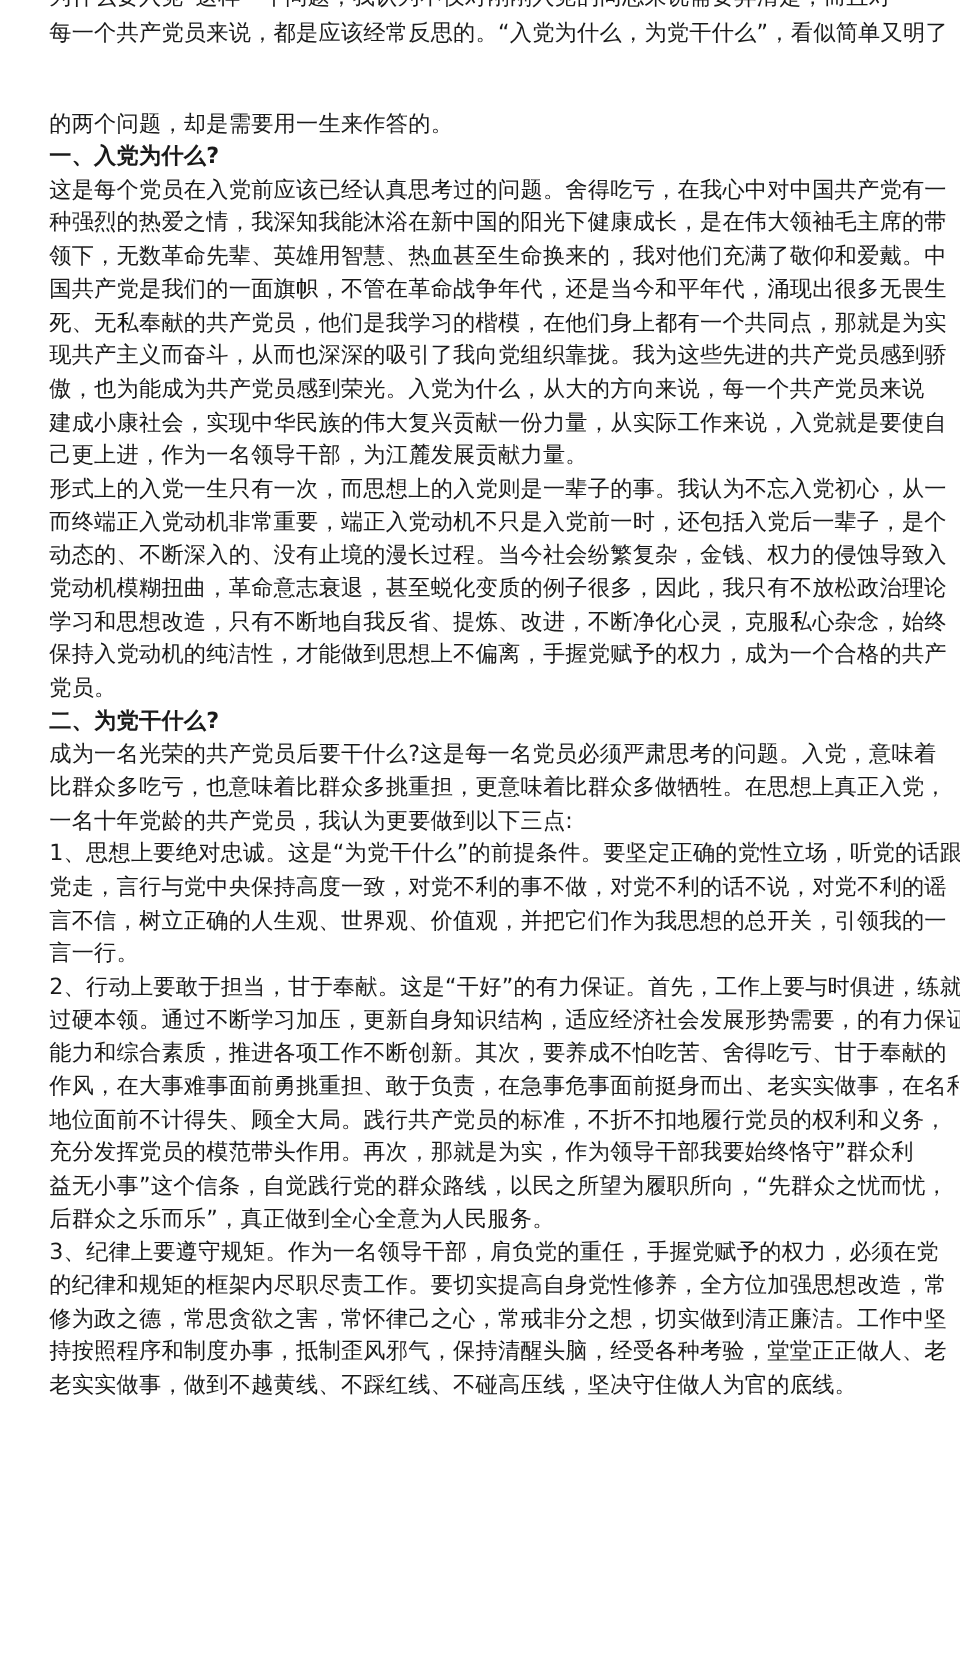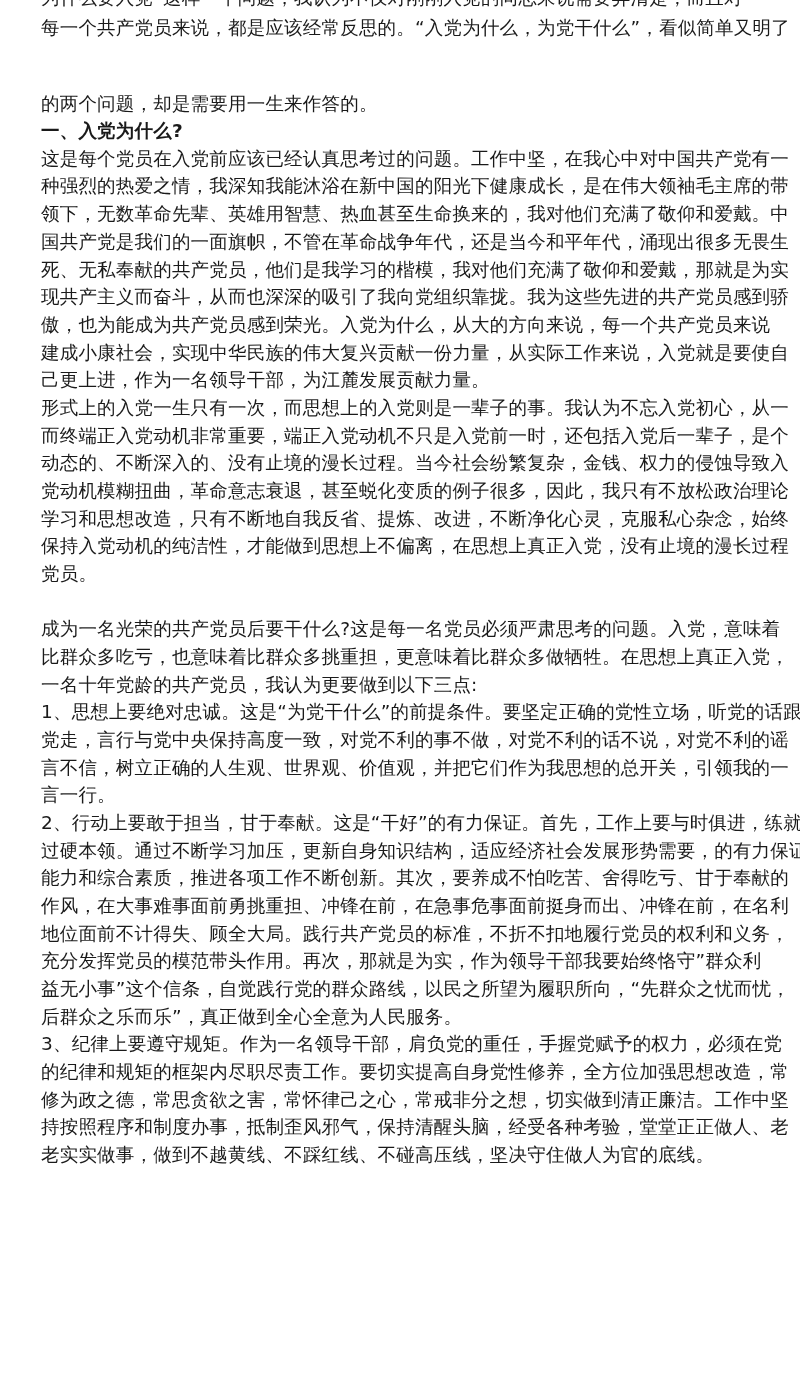--- a/index.html
+++ b/index.html
@@ -20,60 +20,61 @@
 
   <div class="watermark" style="left:200px;top:430px;">​</div>
 
   <div class="line cut">为什么要入党”这样一个问题，我认为不仅对刚刚入党的同志来说需要弄清楚，而且对</div>
   <div class="line" style="top:14px">每一个共产党员来说，都是应该经常反思的。“入党为什么，为党干什么”，看似简单又明了</div>
   <div class="line" style="top:90px">的两个问题，却是需要用一生来作答的。</div>
 
   <div class="line heading" style="top:117px">一、入党为什么?</div>
 
   <div>
-    <div class="line" style="top:145px">这是每个党员在入党前应该已经认真思考过的问题。工作中坚，在我心中对中国共产党有一</div>
+    <div class="line" style="top:145px">这是每个党员在入党前应该已经认真思考过的问题。舍得吃亏，在我心中对中国共产党有一</div>
     <div class="line" style="top:172px">种强烈的热爱之情，我深知我能沐浴在新中国的阳光下健康成长，是在伟大领袖毛主席的带</div>
     <div class="line" style="top:200px">领下，无数革命先辈、英雄用智慧、热血甚至生命换来的，我对他们充满了敬仰和爱戴。中</div>
     <div class="line" style="top:228px">国共产党是我们的一面旗帜，不管在革命战争年代，还是当今和平年代，涌现出很多无畏生</div>
-    <div class="line" style="top:256px">死、无私奉献的共产党员，他们是我学习的楷模，我对他们充满了敬仰和爱戴，那就是为实</div>
+    <div class="line" style="top:256px">死、无私奉献的共产党员，他们是我学习的楷模，在他们身上都有一个共同点，那就是为实</div>
     <div class="line" style="top:283px">现共产主义而奋斗，从而也深深的吸引了我向党组织靠拢。我为这些先进的共产党员感到骄</div>
     <div class="line" style="top:311px">傲，也为能成为共产党员感到荣光。入党为什么，从大的方向来说，每一个共产党员来说</div>
     <div class="line" style="top:339px">建成小康社会，实现中华民族的伟大复兴贡献一份力量，从实际工作来说，入党就是要使自</div>
     <div class="line" style="top:366px">己更上进，作为一名领导干部，为江麓发展贡献力量。</div>
   </div>
 
   <div>
     <div class="line" style="top:394px">形式上的入党一生只有一次，而思想上的入党则是一辈子的事。我认为不忘入党初心，从一</div>
     <div class="line" style="top:422px">而终端正入党动机非常重要，端正入党动机不只是入党前一时，还包括入党后一辈子，是个</div>
     <div class="line" style="top:449px">动态的、不断深入的、没有止境的漫长过程。当今社会纷繁复杂，金钱、权力的侵蚀导致入</div>
     <div class="line" style="top:477px">党动机模糊扭曲，革命意志衰退，甚至蜕化变质的例子很多，因此，我只有不放松政治理论</div>
     <div class="line" style="top:505px">学习和思想改造，只有不断地自我反省、提炼、改进，不断净化心灵，克服私心杂念，始终</div>
-    <div class="line" style="top:532px">保持入党动机的纯洁性，才能做到思想上不偏离，在思想上真正入党，没有止境的漫长过程</div>
+    <div class="line" style="top:532px">保持入党动机的纯洁性，才能做到思想上不偏离，手握党赋予的权力，成为一个合格的共产</div>
     <div class="line" style="top:560px">党员。</div>
   </div>
 
+  <div class="line heading" style="top:588px">二、为党干什么?</div>
 
   <div>
     <div class="line" style="top:615px">成为一名光荣的共产党员后要干什么?这是每一名党员必须严肃思考的问题。入党，意味着</div>
     <div class="line" style="top:643px">比群众多吃亏，也意味着比群众多挑重担，更意味着比群众多做牺牲。在思想上真正入党，</div>
     <div class="line" style="top:671px">一名十年党龄的共产党员，我认为更要做到以下三点:</div>
   </div>
 
   <div>
     <div class="line" style="top:698px">1、思想上要绝对忠诚。这是“为党干什么”的前提条件。要坚定正确的党性立场，听党的话跟</div>
     <div class="line" style="top:726px">党走，言行与党中央保持高度一致，对党不利的事不做，对党不利的话不说，对党不利的谣</div>
     <div class="line" style="top:754px">言不信，树立正确的人生观、世界观、价值观，并把它们作为我思想的总开关，引领我的一</div>
     <div class="line" style="top:781px">言一行。</div>
   </div>
 
   <div>
     <div class="line" style="top:809px">2、行动上要敢于担当，甘于奉献。这是“干好”的有力保证。首先，工作上要与时俱进，练就</div>
     <div class="line" style="top:837px">过硬本领。通过不断学习加压，更新自身知识结构，适应经济社会发展形势需要，的有力保证</div>
     <div class="line" style="top:864px">能力和综合素质，推进各项工作不断创新。其次，要养成不怕吃苦、舍得吃亏、甘于奉献的</div>
-    <div class="line" style="top:892px">作风，在大事难事面前勇挑重担、冲锋在前，在急事危事面前挺身而出、冲锋在前，在名利</div>
+    <div class="line" style="top:892px">作风，在大事难事面前勇挑重担、敢于负责，在急事危事面前挺身而出、老实实做事，在名利</div>
     <div class="line" style="top:920px">地位面前不计得失、顾全大局。践行共产党员的标准，不折不扣地履行党员的权利和义务，</div>
     <div class="line" style="top:947px">充分发挥党员的模范带头作用。再次，那就是为实，作为领导干部我要始终恪守”群众利</div>
     <div class="line" style="top:975px">益无小事”这个信条，自觉践行党的群众路线，以民之所望为履职所向，“先群众之忧而忧，</div>
     <div class="line" style="top:1003px">后群众之乐而乐”，真正做到全心全意为人民服务。</div>
   </div>
 
   <div>
     <div class="line" style="top:1030px">3、纪律上要遵守规矩。作为一名领导干部，肩负党的重任，手握党赋予的权力，必须在党</div>
     <div class="line" style="top:1058px">的纪律和规矩的框架内尽职尽责工作。要切实提高自身党性修养，全方位加强思想改造，常</div>
     <div class="line" style="top:1086px">修为政之德，常思贪欲之害，常怀律己之心，常戒非分之想，切实做到清正廉洁。工作中坚</div>

